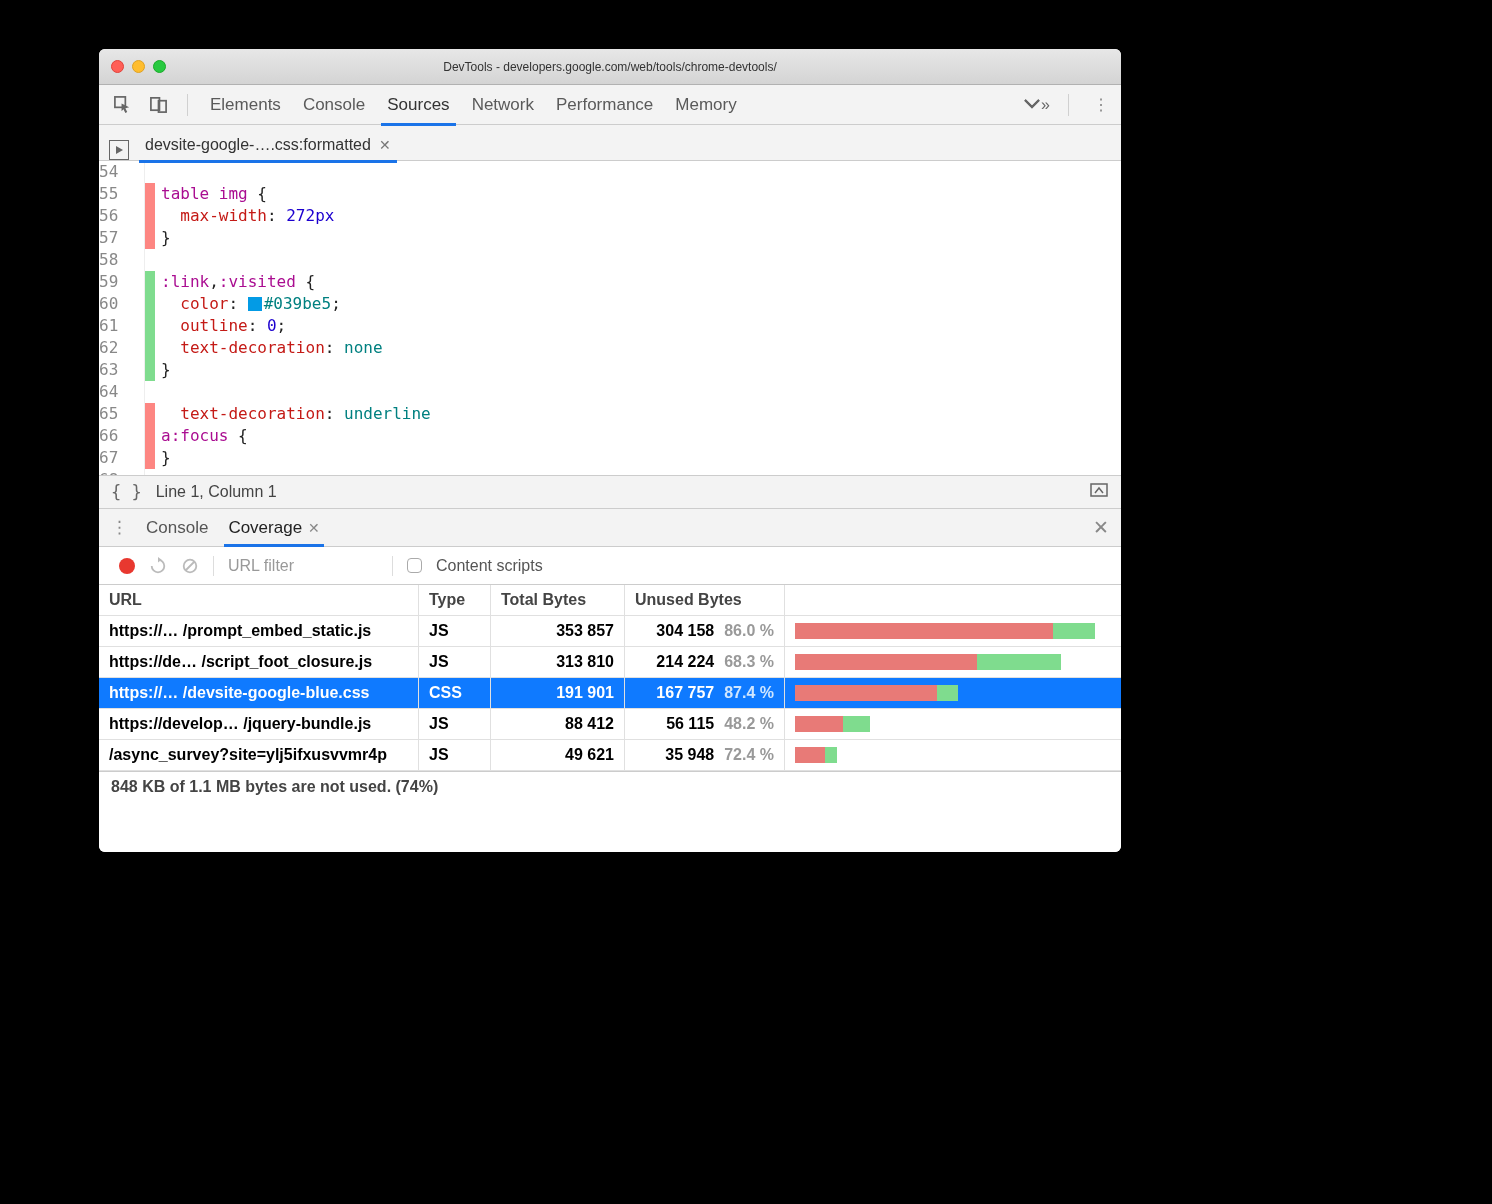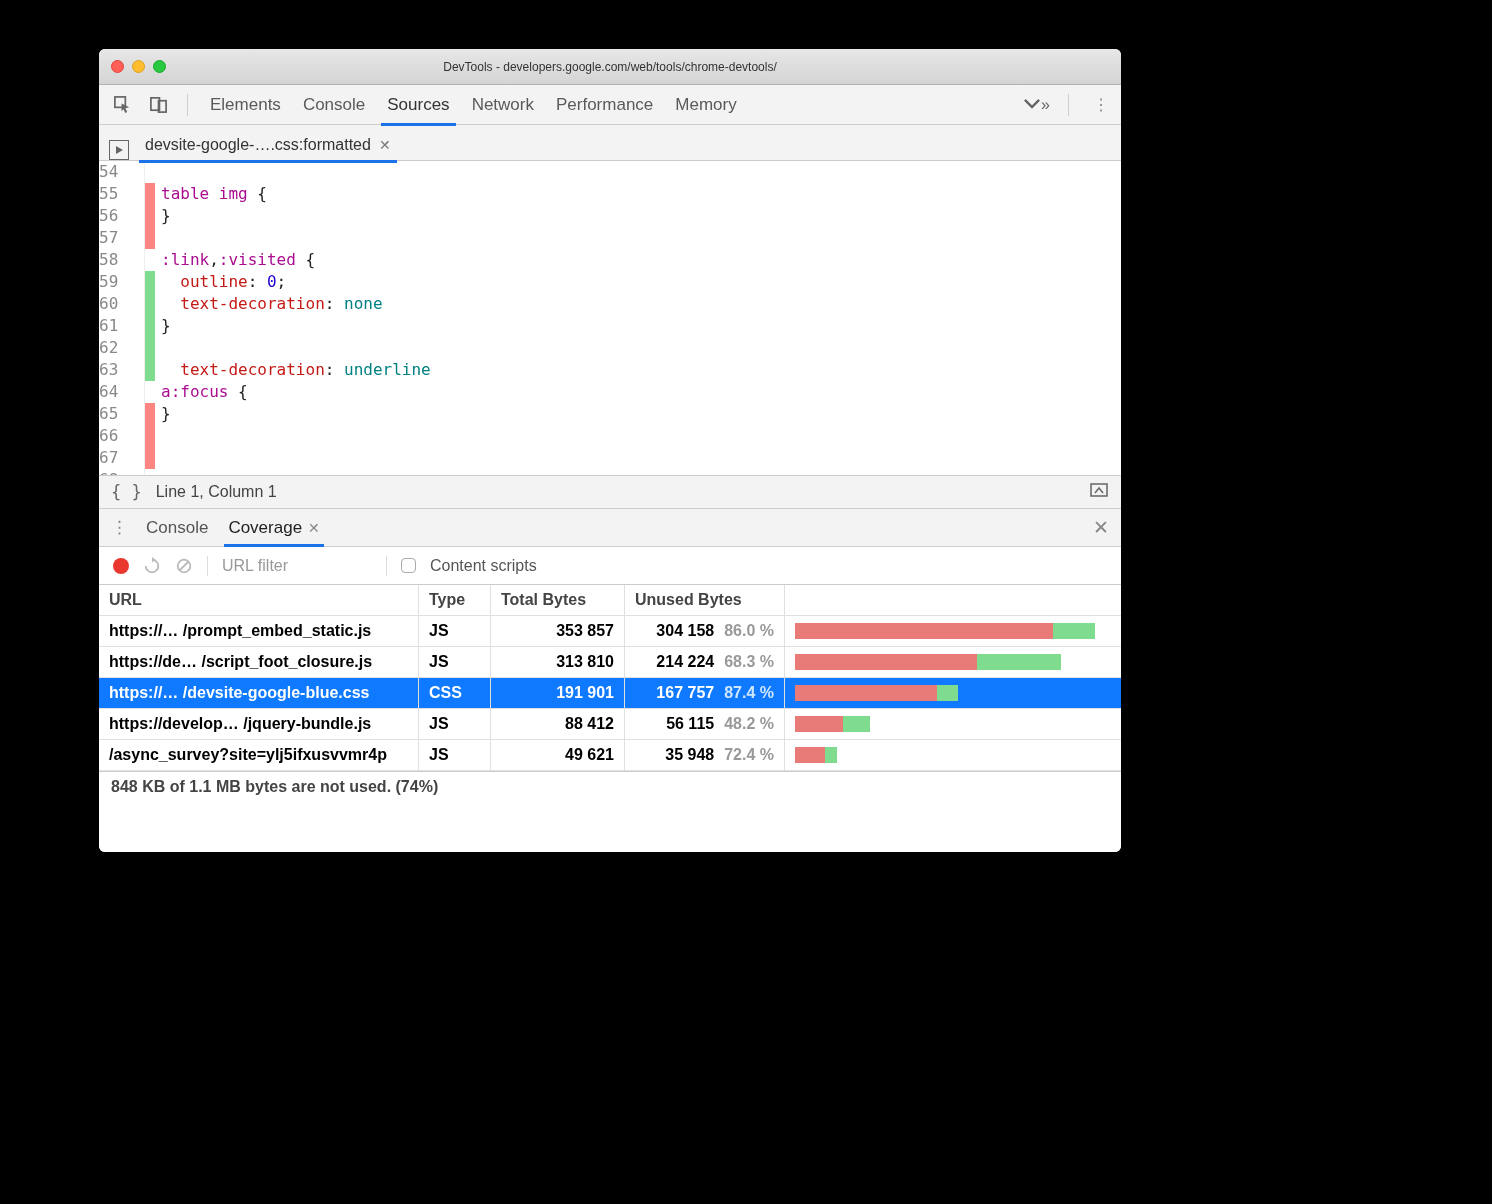--- a/index.html
+++ b/index.html
@@ -118,21 +118,21 @@
     height: 38px; background:#f3f3f3; border-bottom:1px solid #ccc;
     display:flex; align-items:center; padding:0 12px; gap:16px; font-size:17px; color:#555;
   }
   .drawer-tabs .dtab { padding: 6px 2px; position: relative; display:flex; align-items:center; gap:6px; }
   .drawer-tabs .dtab.active { color:#222; }
   .drawer-tabs .dtab.active::after { content:""; position:absolute; left:-2px; right:-2px; bottom:-3px; height:3px; background:#1a73e8; }
   .drawer-tabs .close-drawer { margin-left:auto; color:#888; font-size:19px; }
 
   .cov-toolbar {
     height: 38px; background:#fff; border-bottom:1px solid #ccc;
-    display:flex; align-items:center; padding:0 14px; gap:14px; font-size:16px; color:#555;
+    display:flex; align-items:center; padding:0 20px; gap:14px; font-size:16px; color:#555;
   }
   .record-dot { width:16px; height:16px; border-radius:50%; background:#e8382f; }
   .reload-ic, .ban-ic { width:18px; height:18px; color:#bbb; }
   .url-filter { color:#999; flex: 0 0 150px; }
   .checkbox { width:15px; height:15px; border:1.5px solid #aaa; border-radius:4px; }
 
   .cov-table { flex:1; background:#fff; display:flex; flex-direction:column; font-size:16px;font-weight:bold; }
   .cov-head, .cov-row {
     display:grid;
     grid-template-columns: 320px 72px 134px 160px 1fr;
@@ -247,23 +247,25 @@
         <div class="cov-green"></div>
         <div></div>
         <div class="cov-red"></div>
         <div class="cov-red"></div>
         <div class="cov-red"></div>
         <div></div>
       </div>
     <div class="code-col" id="codecol">
         <div></div>
         <div><span class="kw">table img</span> {</div>
+        <div>  <span class="prop">max-width</span>: <span class="num">272px</span></div>
         <div>}</div>
         <div></div>
         <div><span class="kw">:link</span>,<span class="kw">:visited</span> {</div>
+        <div>  <span class="prop">color</span>: <span class="swatch"></span><span class="val">#039be5</span>;</div>
         <div>  <span class="prop">outline</span>: <span class="num">0</span>;</div>
         <div>  <span class="prop">text-decoration</span>: <span class="val">none</span></div>
         <div>}</div>
         <div></div>
         <div>  <span class="prop">text-decoration</span>: <span class="val">underline</span></div>
         <div><span class="kw">a:focus</span> {</div>
         <div>}</div>
         <div></div>
       </div>
   </div>

